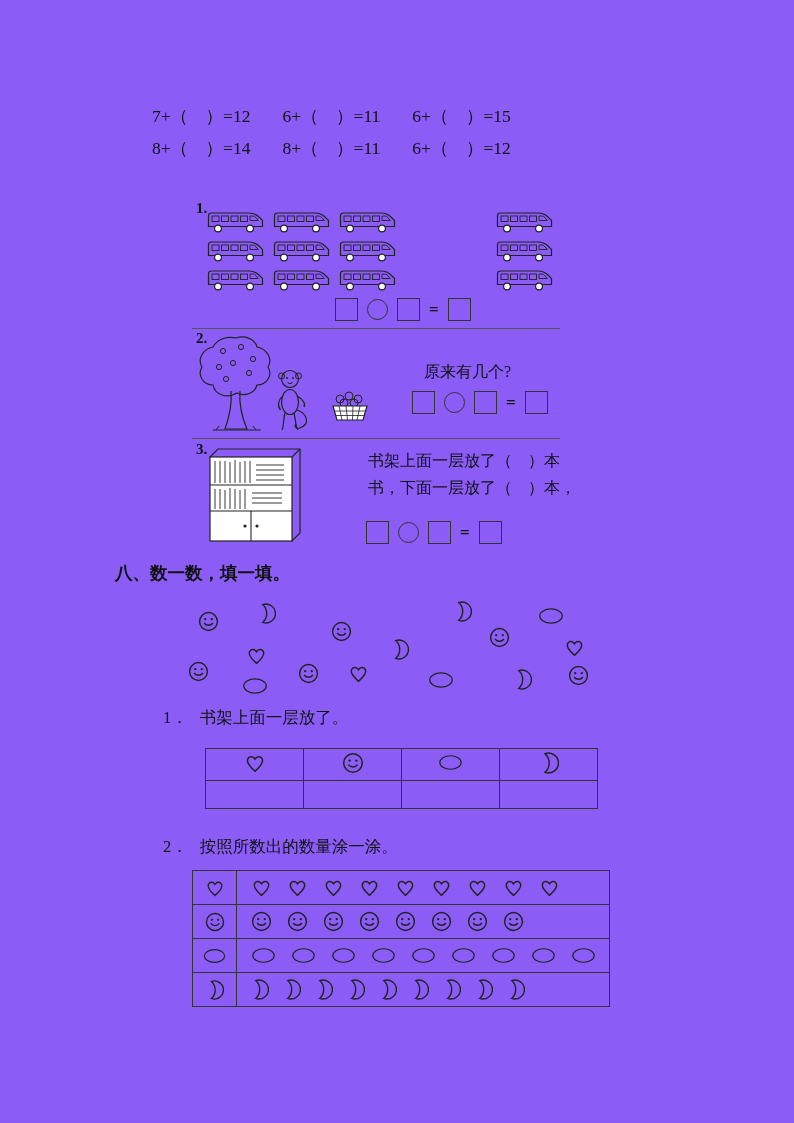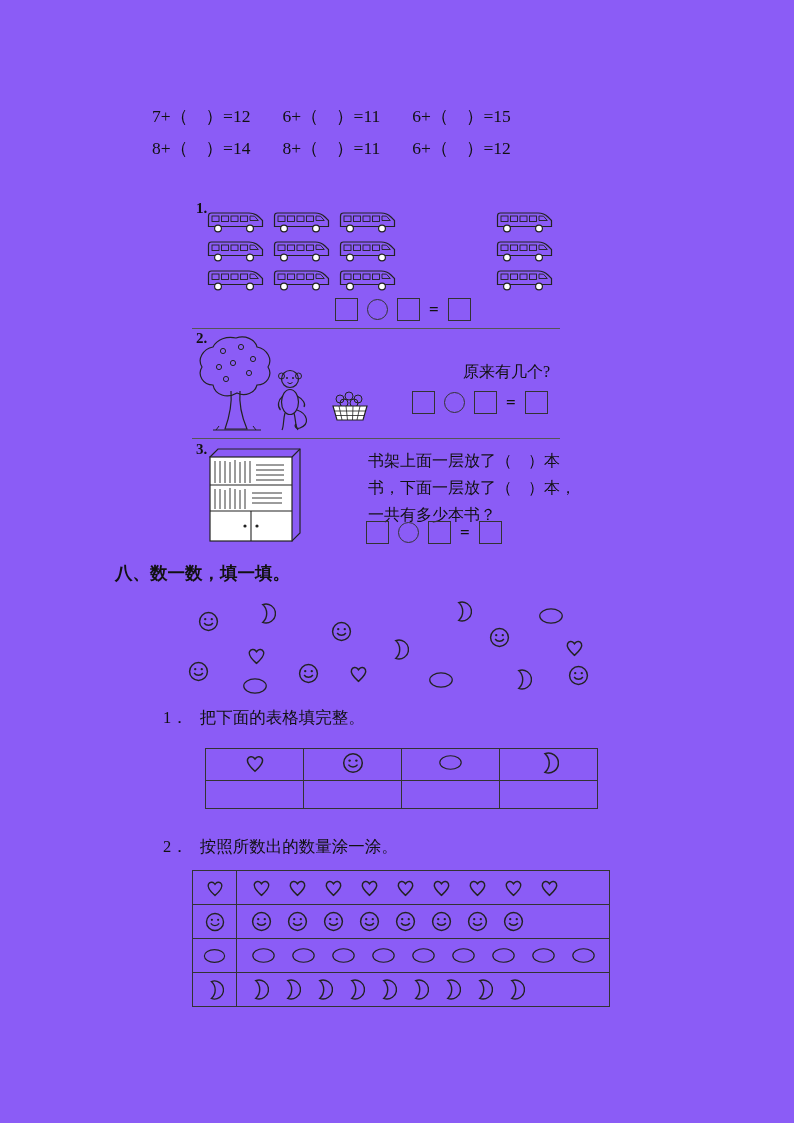--- a/index.html
+++ b/index.html
@@ -248,21 +248,21 @@
       <circle cx="12" cy="9" r="4" fill="none" stroke="#222"></circle>
       <circle cx="21" cy="6" r="4" fill="none" stroke="#222"></circle>
       <circle cx="30" cy="9" r="4" fill="none" stroke="#222"></circle>
       <circle cx="16" cy="13" r="4" fill="none" stroke="#222"></circle>
       <circle cx="26" cy="13" r="4" fill="none" stroke="#222"></circle>
       <path d="M5 16H39L35 30H9Z" fill="#fff" stroke="#222" stroke-width="1.2"></path>
       <path d="M11 16l3 14M18 16l1.5 14M25 16l-.5 14M32 16l-3 14M6.5 21h31M7.8 25.5h28.4" fill="none" stroke="#222" stroke-width="0.8"></path>
     </svg>
   </div>
 
-  <div class="abs cn-text" style="left:424px;top:358px;margin-left:39px;">原来有几个?</div>
+  <div class="abs cn-text" style="left:424px;top:358px;">原来有几个?</div>
 
   <div class="abs eqrow" style="left:412px;top:391px;">
     <span class="eq-box"></span>
     <span class="eq-circle"></span>
     <span class="eq-box"></span>
     <span class="eq-eq">=</span>
     <span class="eq-box"></span>
   </div>
 
   <div class="abs divider" style="left:192px;top:438px;width:368px;"></div>
@@ -280,21 +280,20 @@
       <path d="M50 48h30M50 53h30M50 58h30" fill="none" stroke="#222" stroke-width="0.9"></path>
       <path d="M49 66v30" fill="none" stroke="#222" stroke-width="1.1"></path>
       <circle cx="43" cy="81" r="1.6" fill="#222"></circle>
       <circle cx="55" cy="81" r="1.6" fill="#222"></circle>
     </svg>
   </div>
 
   <div class="abs cn-text" style="left:348px;top:447px;width:210px;margin-left:20px;">
     <div>书架上面一层放了（　）本</div>
     <div>书，下面一层放了（　）本，</div>
-    <div>一共有多少本书？</div>
   </div>
 
   <div class="abs eqrow" style="left:366px;top:521px;">
     <span class="eq-box"></span>
     <span class="eq-circle"></span>
     <span class="eq-box"></span>
     <span class="eq-eq">=</span>
     <span class="eq-box"></span>
   </div>
 
@@ -396,21 +395,21 @@
           <circle cx="12" cy="12" r="9.3" stroke="#222" fill="none" stroke-width="1.5"></circle>
           <circle cx="8.6" cy="9.6" r="1.2" fill="#222"></circle>
           <circle cx="15.4" cy="9.6" r="1.2" fill="#222"></circle>
           <path d="M7.4 13.6A5.7 5.7 0 0 0 16.6 13.6" stroke="#222" fill="none" stroke-width="1.5"></path>
         </svg>
       </div>
     </div>
 
   <div class="abs sub-line" style="left:163px;top:707px;">
     <span>1．</span>
-    <span>把下面的表格填完整。</span>
+    <span>书架上面一层放了。</span>
   </div>
 
   <table class="abs count-table" style="left:205px;top:748px;">
     <tbody>
       <tr class="hd" id="tblHead">
           <td><span style="display: inline-block;"><svg width="24" height="24" viewBox="0 0 24 24">
                 <path d="M12 20.2C5.6 14.6 3.4 11 4.8 7.9 6 5.4 9.4 4.9 11.1 7L12 8.1 12.9 7C14.6 4.9 18 5.4 19.2 7.9 20.6 11 18.4 14.6 12 20.2Z" stroke="#222" fill="none" stroke-width="1.5"></path>
               </svg></span></td>
           <td><span style="display: inline-block;"><svg width="24" height="24" viewBox="0 0 24 24">
                 <circle cx="12" cy="12" r="9.3" stroke="#222" fill="none" stroke-width="1.5"></circle>

